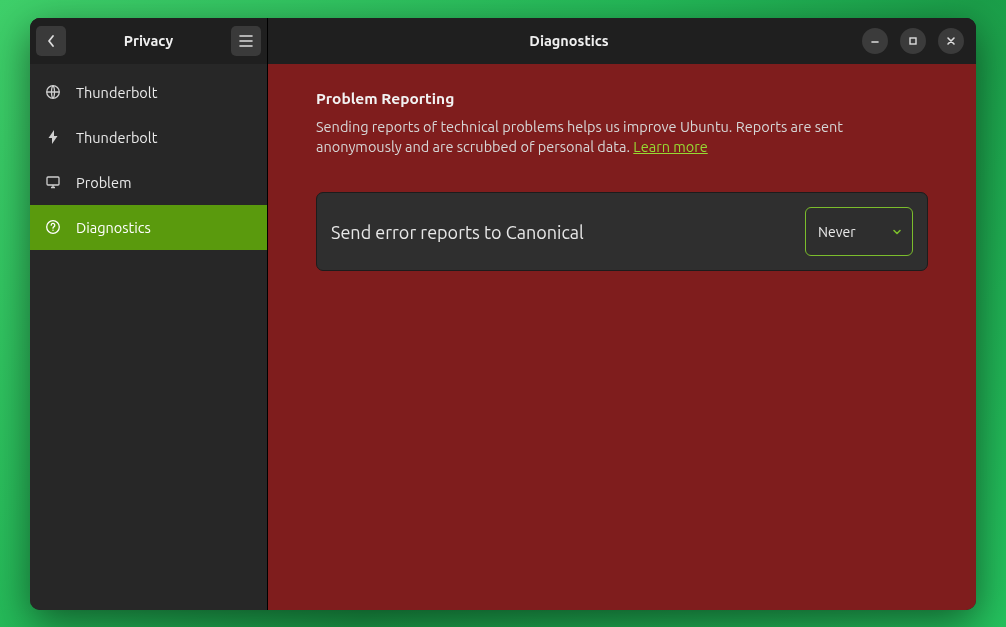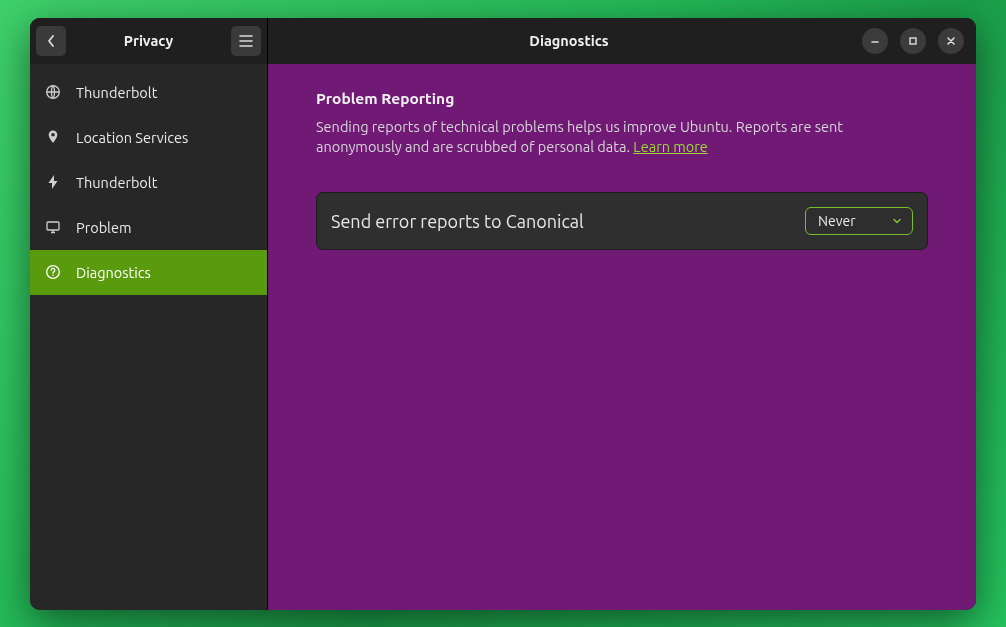--- a/index.html
+++ b/index.html
@@ -67,21 +67,21 @@
     flex:1; display:flex; min-height:0;
   }
   .sidebar {
     width:238px;
     background:#272727;
     border-right:1px solid #000;
     padding-top: 6px;
   }
   .content {
     flex:1;
-    background:#701a75;
+    background:#7f1d1d;
     padding: 26px 48px 20px 48px;
     overflow:auto;
   }
 
   
   .side-item {
     display:flex; align-items:center; gap: 14px;
     height: 45px;
     padding: 0 14px;
     font-size: 14.5px;
@@ -115,21 +115,21 @@
     background:#2f2f2f;
     border:1px solid #1c1c1c;
     border-radius:7px;
     padding: 14px 14px;
     display:flex; align-items:center; justify-content:space-between;
   }
   .setting-label { font-size:18px; color:#e8e8e8; }
 
   .combo {
     min-width:108px;
-    height:28px;
+    height:49px;
     border:1.5px solid #7bbd2c;
     border-radius:6px;
     display:flex; align-items:center; justify-content:space-between;
     padding: 0 10px 0 12px;
     color:#eaeaea;
     font-size:14px;
     cursor:pointer;
     background: #2e2e2e;
   }
   .combo .chev { margin-left:14px; color:#7bbd2c; }
@@ -194,28 +194,20 @@
       <div class="side-item">
         <span class="icon">
           <svg width="16" height="16" viewBox="0 0 16 16" fill="none" stroke="currentColor" stroke-width="1.3">
               <circle cx="8" cy="8" r="6.3"></circle>
               <path d="M1.7 8h12.6M8 1.7c2 2 2 10.6 0 12.6M8 1.7c-2 2-2 10.6 0 12.6"></path>
             </svg>
         </span>
         <span>Thunderbolt</span>
       </div>
 
-      <div class="side-item">
-        <span class="icon">
-          <svg width="16" height="16" viewBox="0 0 16 16" fill="currentColor">
-              <path d="M8 1.5c-2.5 0-4.3 2-4.3 4.3 0 3.2 4.3 8.2 4.3 8.2s4.3-5 4.3-8.2c0-2.3-1.8-4.3-4.3-4.3zm0 6a1.8 1.8 0 1 1 0-3.6 1.8 1.8 0 0 1 0 3.6z"></path>
-            </svg>
-        </span>
-        <span>Location Services</span>
-      </div>
 
       <div class="side-item">
         <span class="icon">
           <svg width="16" height="16" viewBox="0 0 16 16" fill="currentColor">
               <path d="M9 1 3.5 9h3.5L7 15l5.5-8H9z"></path>
             </svg>
         </span>
         <span>Thunderbolt</span>
       </div>
 

